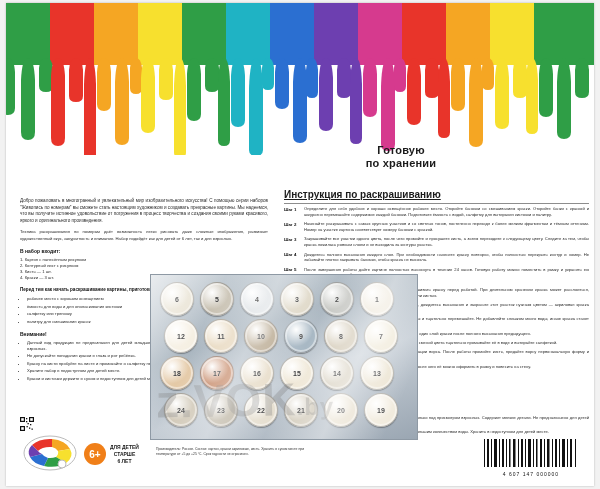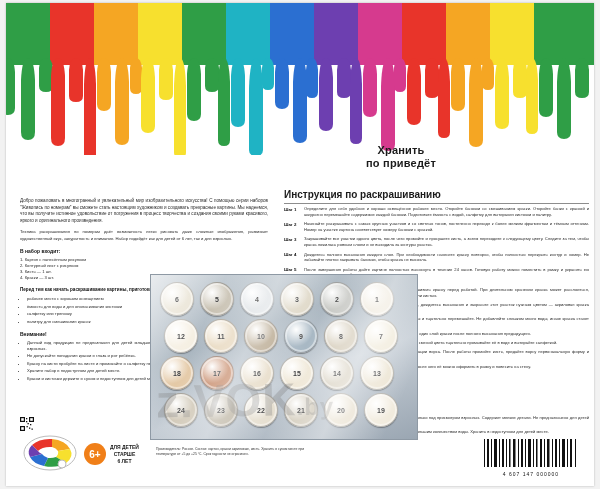--- a/index.html
+++ b/index.html
@@ -29,21 +29,21 @@
   .paint svg{display:block;}
   
   .title-block{
     position:absolute;left:322px;top:141px;width:146px;text-align:center;
     color:#1b1b1b;
   }
   .title-block .t1{font-size:11px;font-weight:bold;line-height:13px;letter-spacing:.2px;}
   .subtitle{
     position:absolute;left:278px;top:186px;width:305px;
     font-size:10px;font-weight:bold;color:#1b1b1b;
-    border-bottom:1px solid #8d8d8d;padding-bottom:3px;
+    border-bottom:1px solid #8d8d8d;padding-bottom:3px;text-decoration:underline;
   }
   
   .left-col{
     position:absolute;left:14px;top:195px;width:248px;
     font-size:4.2px;line-height:6.2px;color:#2b2b2b;text-align:justify;
   }
   .left-col p{margin:0 0 5px 0;}
   .lead{font-size:4.6px;line-height:6.6px;}
   .sec-head{
     font-size:5px;font-weight:bold;color:#111;margin:6px 0 3px 0;
@@ -218,22 +218,22 @@
           <path d="M526,55 q5,0 6,22 l0,48 q0,6 -6,6 q-6,0 -6,-6 l0,-48 q1,-22 6,-22z" fill="#f7e02e"></path>
 
           <path d="M540,55 q6,0 7,16 l0,36 q0,7 -7,7 q-7,0 -7,-7 l0,-36 q1,-16 7,-16z" fill="#2f9e46"></path>
           <path d="M558,55 q6,0 7,24 l0,50 q0,7 -7,7 q-7,0 -7,-7 l0,-50 q1,-24 7,-24z" fill="#2f9e46"></path>
           <path d="M576,55 q6,0 7,12 l0,22 q0,6 -7,6 q-7,0 -7,-6 l0,-22 q1,-12 7,-12z" fill="#2f9e46"></path>
         </g>
       </svg>
     </div>
 
     <div class="title-block">
-      <div class="t1">Хранить</div>
-      <div class="t1">по приведёт</div>
+      <div class="t1">Готовую</div>
+      <div class="t1">по хранении</div>
     </div>
 
     <div class="subtitle">Инструкция по раскрашиванию</div>
 
     <div class="left-col">
       <p class="lead">Добро пожаловать в многогранный и увлекательный мир изобразительного искусства! С помощью серии наборов "Живопись по номерам" вы сможете стать настоящим художником и создавать прекрасные картины. Мы надеемся, что вы получите истинное удовольствие от погружения в процесс творчества и создания своими руками красивого, яркого и оригинального произведения.</p>
       <p>Техника раскрашивания по номерам даёт возможность легко рисовать даже сложные изображения, развивает художественный вкус, аккуратность и внимание. Набор подойдёт как для детей от 6 лет, так и для взрослых.</p>
 
       <div class="sec-head">В набор входит:</div>
       <div style="font-size:4.2px;line-height:6px;">1. Картон с нанесённым рисунком</div>

